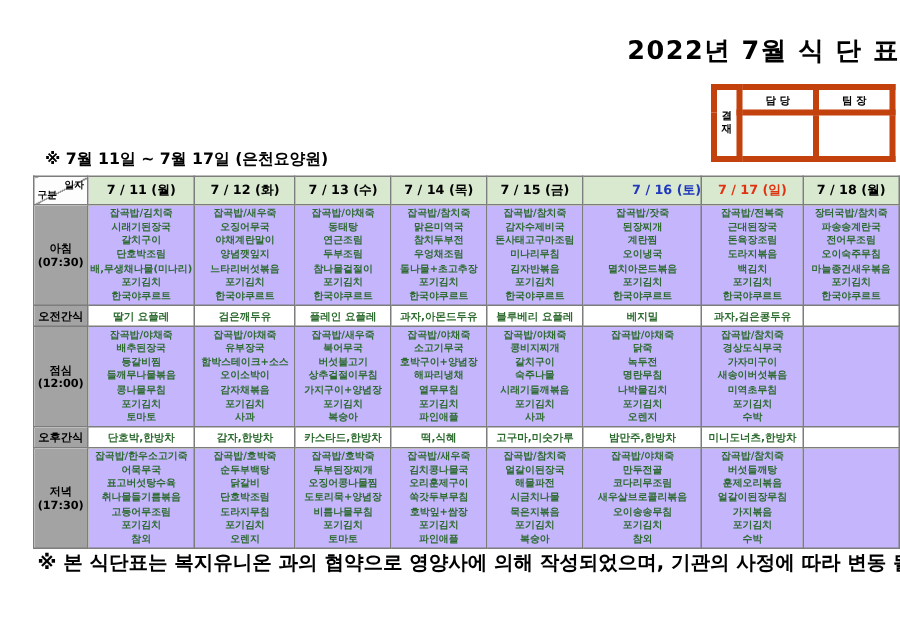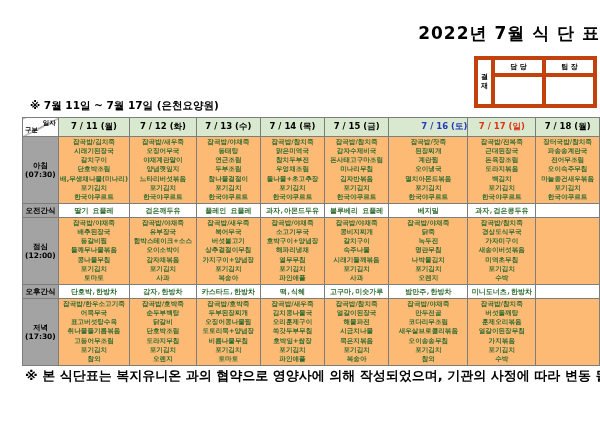--- a/index.html
+++ b/index.html
@@ -28,28 +28,28 @@
   th.corner{
     background-color:#fdfdfd;position:relative;
     background-image:linear-gradient(to bottom right,transparent 48.5%,#888 48.5%,#888 51.5%,transparent 51.5%);
   }
   .corner-top{position:absolute;top:1px;right:2px;font-size:6.5px;font-weight:bold;color:#000;}
   .corner-bottom{position:absolute;bottom:1px;left:2px;font-size:6.5px;font-weight:bold;color:#000;}
   td.row-label{
     background:#a3a3a3;text-align:center;vertical-align:middle;
     font-size:7.5px;font-weight:bold;color:#000;line-height:9px;
   }
-  td.meal-cell{vertical-align:middle;background:#fdba74;height:66px;}
+  td.meal-cell{vertical-align:middle;background:#c4b5fd;height:66px;}
   .meal-line{
     font-size:6.6px;line-height:9.2px;color:#2e6b30;font-weight:bold;
     text-align:center;white-space:nowrap;overflow:hidden;
   }
   td.snack-cell{
     height:13px;background:#fff;font-size:7px;font-weight:bold;color:#2e6b30;
-    text-align:center;white-space:nowrap;vertical-align:middle;font-family:Liberation Mono, monospace;
+    text-align:center;white-space:nowrap;vertical-align:middle;
   }
   .footnotes{position:absolute;top:370px;left:25px;}
   .footnote-line{font-size:13px;font-weight:bold;color:#000;line-height:11px;white-space:nowrap;}
 </style>
 </head>
 <body>
 
 <div class="title">2022년 7월 식 단 표</div>
 
 <table class="approval">

